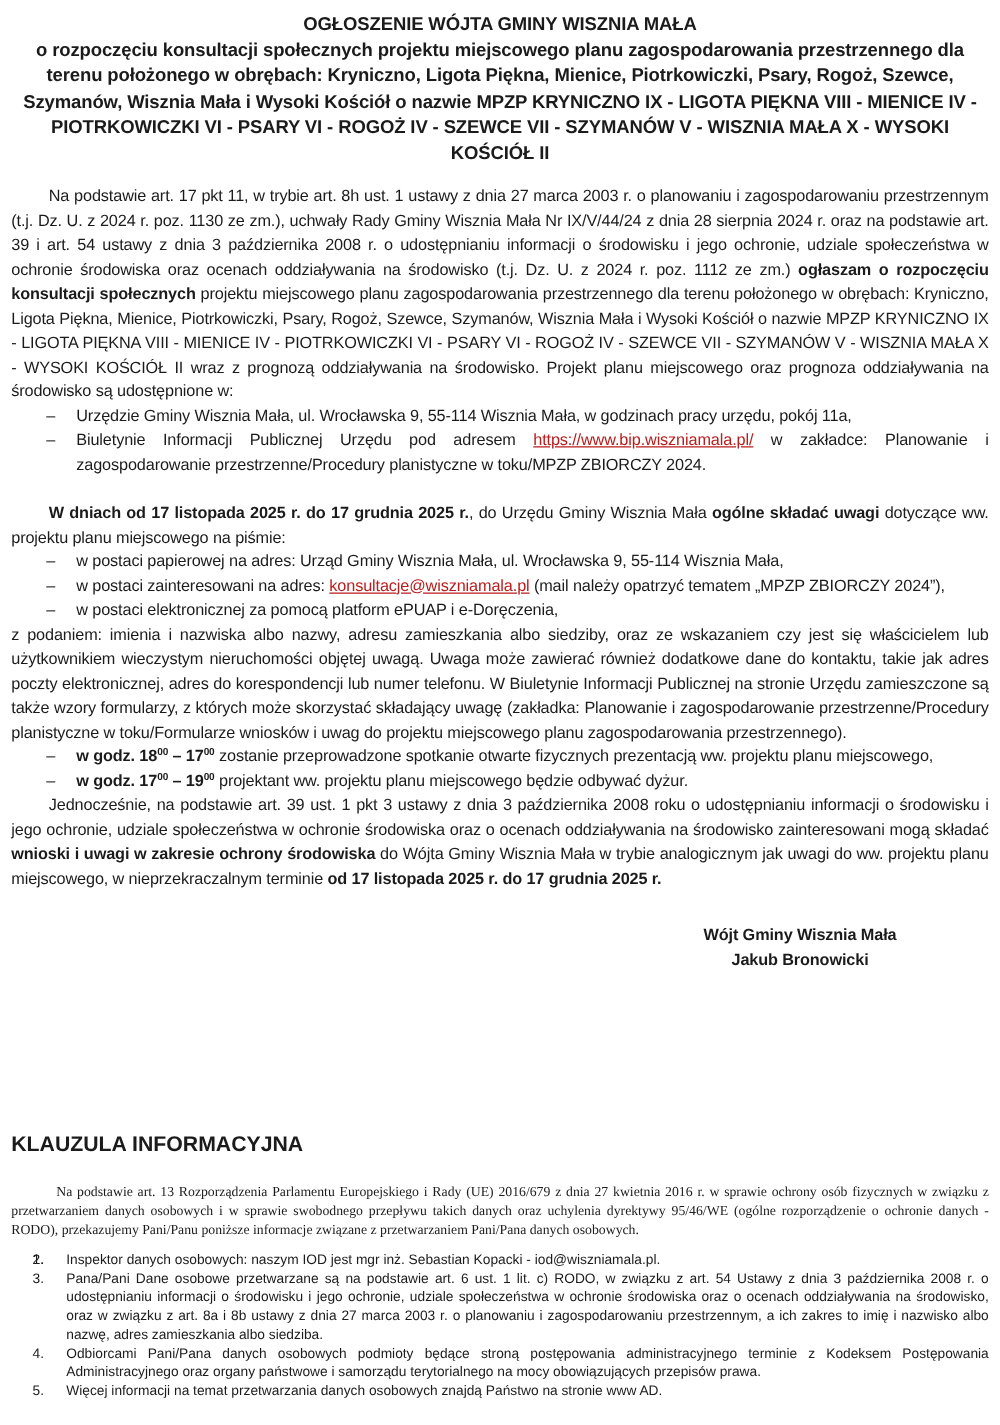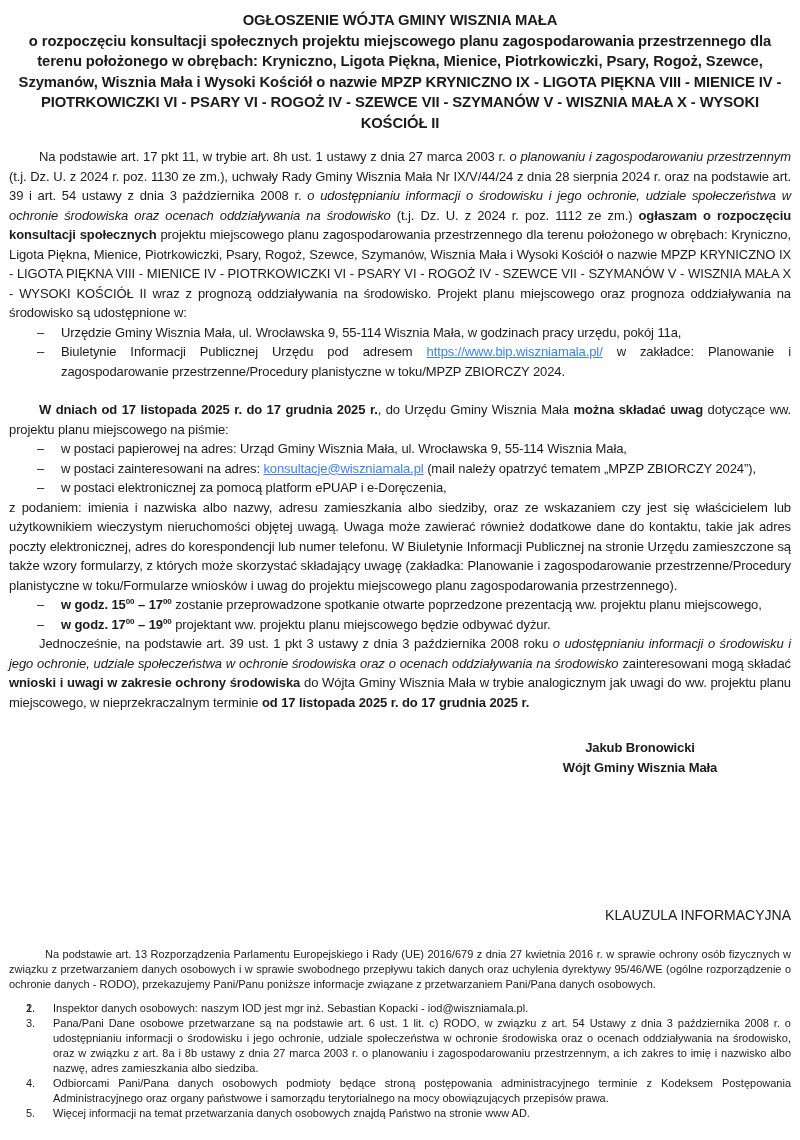--- a/index.html
+++ b/index.html
@@ -20,35 +20,35 @@
 
   .para { text-align:justify; }
   .para.indent { text-indent:30px; }
   .mt14 { margin-top:14px; }
   .mt19 { margin-top:19px; }
 
   .dashlist .li { position:relative; padding-left:52px; text-align:justify; }
   .dash { position:absolute; left:28px; top:0; }
 
   .b { font-weight:700; }
-  .i { font-style:italic; }
+  .i { }
   .sup { font-size:0.62em; vertical-align:super; line-height:0; }
-  a.link { color:#3b82f6; cursor:pointer; }
+  a.link { color:#b91c1c; cursor:pointer; }
 
   .signature {
     width:290px; margin:26px 6px 0 auto;
     text-align:center; font-weight:700;
   }
 
   .clause {
     position:absolute; top:908px; left:9px; right:9px;
     font-size:11px; line-height:15px; letter-spacing:0;
   }
-  .clause-heading { text-align:right; font-weight:400; font-size:14px; }
-  .clause-para { margin-top:24px; text-indent:36px; text-align:justify; }
+  .clause-heading { text-align:left; font-weight:700; font-size:17px; }
+  .clause-para { margin-top:24px; text-indent:36px; text-align:justify;font-family:Liberation Serif, serif; }
   .numlist { margin-top:9px; }
   .numlist .li { position:relative; padding-left:44px; text-align:justify; }
   .num { position:absolute; left:17px; top:0; }
 </style>
 </head>
 <body>
 
 <div class="page">
 
   <header class="title">
@@ -62,21 +62,21 @@
     <div class="li">
       <span class="dash">–</span>
       <div><span>Urzędzie Gminy Wisznia Mała, ul. Wrocławska 9, 55-114 Wisznia Mała, w godzinach pracy urzędu, pokój 11a,</span></div>
     </div>
     <div class="li">
       <span class="dash">–</span>
       <div><span>Biuletynie Informacji Publicznej Urzędu pod adresem </span><a href="#" class="link">https://www.bip.wiszniamala.pl/</a><span> w zakładce: Planowanie i zagospodarowanie przestrzenne/Procedury planistyczne w toku/MPZP ZBIORCZY 2024.</span></div>
     </div>
   </div>
 
-  <p class="para indent mt19"><span class="b">W dniach od 17 listopada 2025 r. do 17 grudnia 2025 r.</span><span>, do Urzędu Gminy Wisznia Mała </span><span class="b">można składać uwag</span><span> dotyczące ww. projektu planu miejscowego na piśmie:</span></p>
+  <p class="para indent mt19"><span class="b">W dniach od 17 listopada 2025 r. do 17 grudnia 2025 r.</span><span>, do Urzędu Gminy Wisznia Mała </span><span class="b">ogólne składać uwagi</span><span> dotyczące ww. projektu planu miejscowego na piśmie:</span></p>
 
   <div class="dashlist">
     <div class="li">
       <span class="dash">–</span>
       <div><span>w postaci papierowej na adres: Urząd Gminy Wisznia Mała, ul. Wrocławska 9, 55-114 Wisznia Mała,</span></div>
     </div>
     <div class="li">
       <span class="dash">–</span>
       <div><span>w postaci zainteresowani na adres: </span><a href="#" class="link">konsultacje@wiszniamala.pl</a><span> (mail należy opatrzyć tematem „MPZP ZBIORCZY 2024”),</span></div>
     </div>
@@ -85,33 +85,33 @@
       <div><span>w postaci elektronicznej za pomocą platform ePUAP i e-Doręczenia,</span></div>
     </div>
   </div>
 
   <p class="para"><span>z podaniem: imienia i nazwiska albo nazwy, adresu zamieszkania albo siedziby, oraz ze wskazaniem czy jest się właścicielem lub użytkownikiem wieczystym nieruchomości objętej uwagą. Uwaga może zawierać również dodatkowe dane do kontaktu, takie jak adres poczty elektronicznej, adres do korespondencji lub numer telefonu. W Biuletynie Informacji Publicznej na stronie Urzędu zamieszczone są także wzory formularzy, z których może skorzystać składający uwagę (zakładka: Planowanie i zagospodarowanie przestrzenne/Procedury planistyczne w toku/Formularze wniosków i uwag do projektu miejscowego planu zagospodarowania przestrzennego).</span></p>
 
 
   <div class="dashlist">
     <div class="li">
       <span class="dash">–</span>
-      <div><span class="b">w godz. 15</span><span class="b sup">00</span><span class="b"> – 17</span><span class="b sup">00</span><span> zostanie przeprowadzone spotkanie otwarte poprzedzone prezentacją ww. projektu planu miejscowego,</span></div>
+      <div><span class="b">w godz. 18</span><span class="b sup">00</span><span class="b"> – 17</span><span class="b sup">00</span><span> zostanie przeprowadzone spotkanie otwarte fizycznych prezentacją ww. projektu planu miejscowego,</span></div>
     </div>
     <div class="li">
       <span class="dash">–</span>
       <div><span class="b">w godz. 17</span><span class="b sup">00</span><span class="b"> – 19</span><span class="b sup">00</span><span> projektant ww. projektu planu miejscowego będzie odbywać dyżur.</span></div>
     </div>
   </div>
 
   <p class="para indent"><span>Jednocześnie, na podstawie art. 39 ust. 1 pkt 3 ustawy z dnia 3 października 2008 roku </span><span class="i">o udostępnianiu informacji o środowisku i jego ochronie, udziale społeczeństwa w ochronie środowiska oraz o ocenach oddziaływania na środowisko</span><span> zainteresowani mogą składać </span><span class="b">wnioski i uwagi w zakresie ochrony środowiska</span><span> do Wójta Gminy Wisznia Mała w trybie analogicznym jak uwagi do ww. projektu planu miejscowego, w nieprzekraczalnym terminie </span><span class="b">od 17 listopada 2025 r. do 17 grudnia 2025 r.</span></p>
 
   <div class="signature">
+    <div>Wójt Gminy Wisznia Mała</div>
     <div>Jakub Bronowicki</div>
-    <div>Wójt Gminy Wisznia Mała</div>
   </div>
 
   <section class="clause">
     <div class="clause-heading">KLAUZULA INFORMACYJNA</div>
     <p class="clause-para">Na podstawie art. 13 Rozporządzenia Parlamentu Europejskiego i Rady (UE) 2016/679 z dnia 27 kwietnia 2016 r. w sprawie ochrony osób fizycznych w związku z przetwarzaniem danych osobowych i w sprawie swobodnego przepływu takich danych oraz uchylenia dyrektywy 95/46/WE (ogólne rozporządzenie o ochronie danych - RODO), przekazujemy Pani/Panu poniższe informacje związane z przetwarzaniem Pani/Pana danych osobowych.</p>
     <div class="numlist">
       <div class="li">
         <span class="num">1.</span>
       </div>
       <div class="li">

